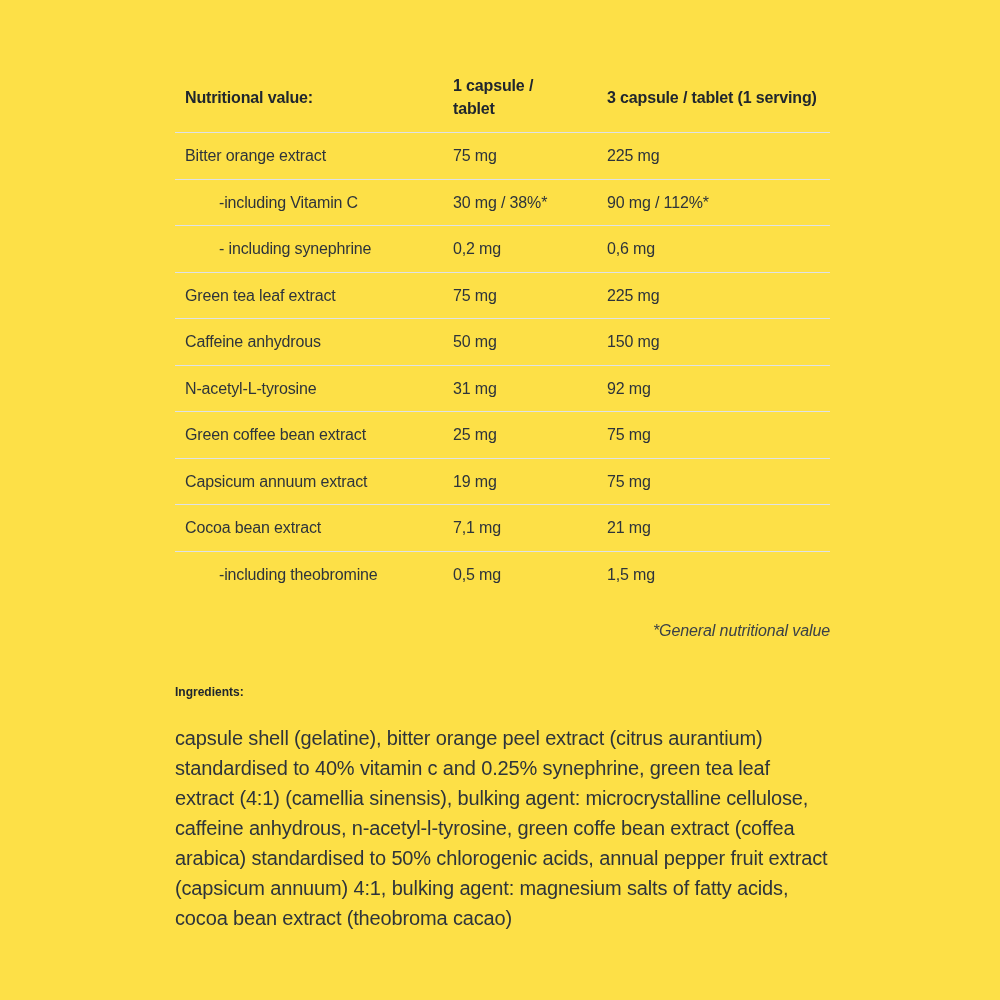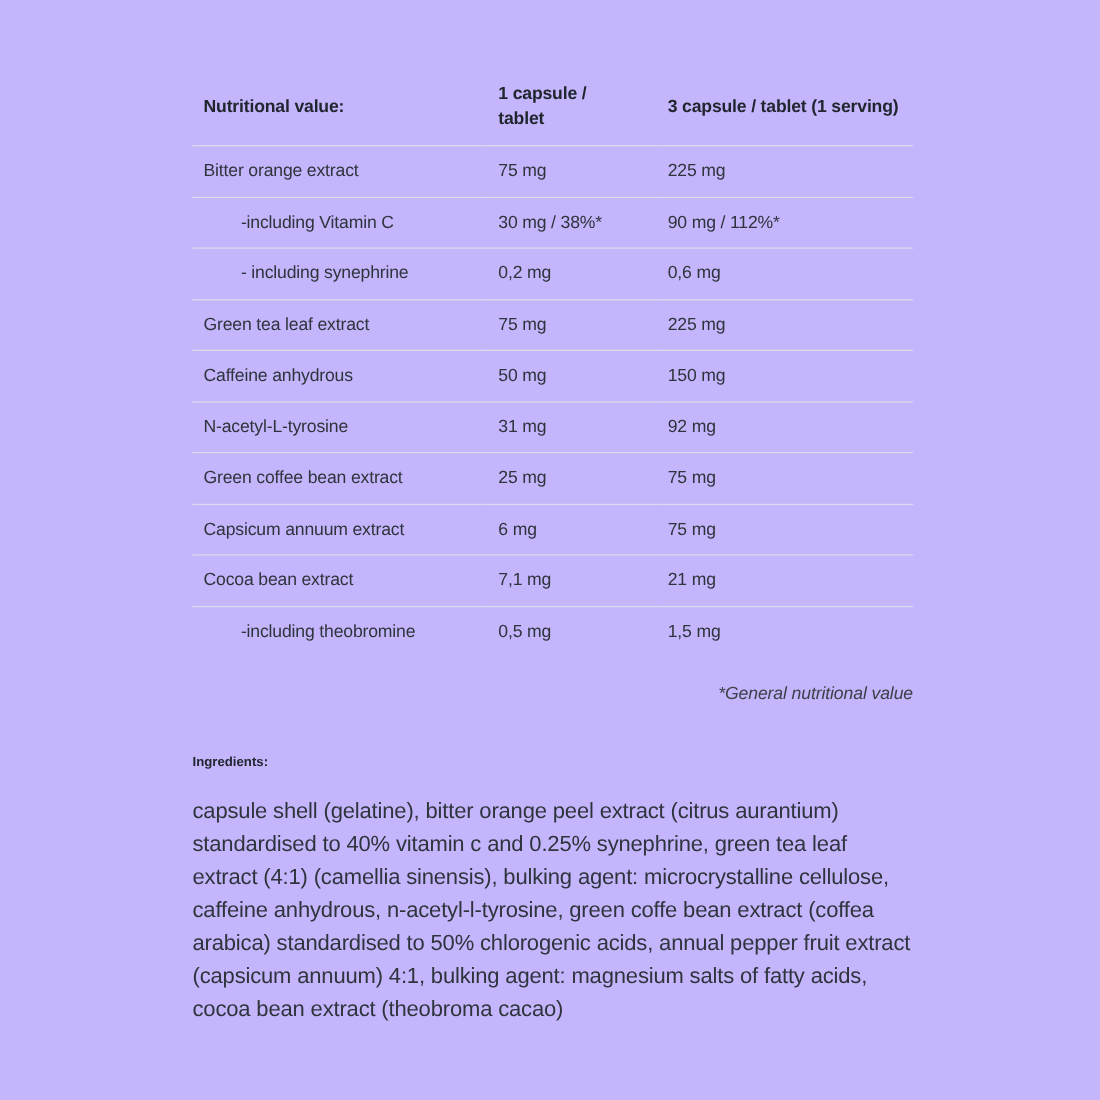--- a/index.html
+++ b/index.html
@@ -6,21 +6,21 @@
     margin: 0;
     padding: 0;
     background: #ffffff;
     font-family: "Liberation Sans", sans-serif;
     color: #2e343b;
   }
   .page {
     position: relative;
     width: 1000px;
     height: 1000px;
-    background: #c4b5fd;
+    background: #fde047;
     overflow: hidden;
     text-decoration: underline;
   }
   .content {
     position: absolute;
     left: 175px;
     top: 64px;
     width: 655px;
   }
   table.nutrition-table {
@@ -138,21 +138,21 @@
 
           <tr>
             <td class="label-cell">Green coffee bean extract</td>
             <td>25 mg</td>
             <td>75 mg</td>
           </tr>
 
 
           <tr>
             <td class="label-cell">Capsicum annuum extract</td>
-            <td>6 mg</td>
+            <td>19 mg</td>
             <td>75 mg</td>
           </tr>
 
           <tr>
             <td class="label-cell">Cocoa bean extract</td>
             <td>7,1 mg</td>
             <td>21 mg</td>
           </tr>
 
           <tr>

